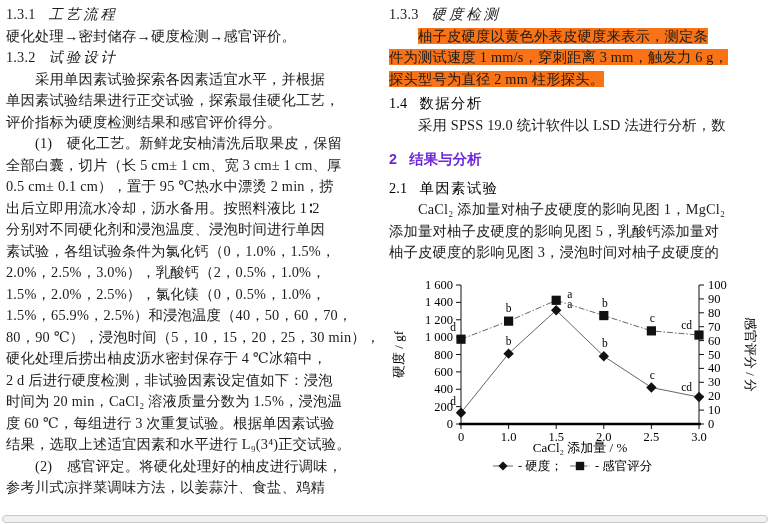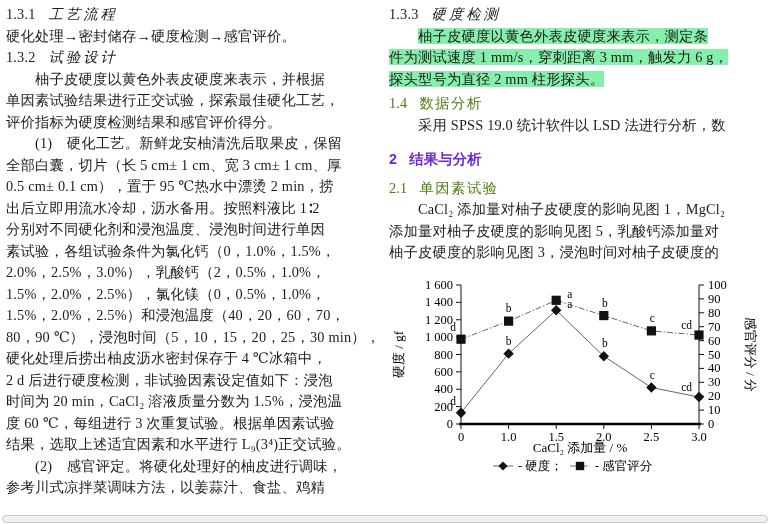--- a/index.html
+++ b/index.html
@@ -6,55 +6,55 @@
   body{width:771px;height:524px;overflow:hidden;
        font-family:"Liberation Serif","DejaVu Serif",serif;color:#1c1c1c;}
   .page{position:relative;width:771px;height:372px;background:#fff;}
   .col{position:absolute;top:4px;}
   .col-left{left:6px;width:374px;}
   .col-right{left:389px;width:379px;}
   .line{height:21.5px;line-height:21.5px;font-size:14.3px;white-space:nowrap;
         letter-spacing:0.2px;overflow:hidden;}
   .line.h .tt{font-style:italic;letter-spacing:3px;}
   .line.h .nn{margin-right:13px;}
-  .line.teal{color:#4d7c0f;}
+  .line.teal{color:#000000;}
   .line.teal .nn{margin-right:12px;}
   .line.teal .tt{letter-spacing:1.5px;}
   .line.bold{font-weight:bold;color:#6d28d9;
              font-family:"Liberation Sans","DejaVu Sans",sans-serif;}
   .line.bold .nn{margin-right:12px;}
-  .hl{background:#86efac;}
+  .hl{background:#f97316;}
   .chart-wrap{margin-top:12px;}
   .bottom-strip{position:absolute;left:0;top:513px;width:771px;height:11px;
                 background:#ffffff;z-index:4;}
   .scrollbar{position:absolute;left:2px;top:515px;width:766px;height:8px;
              background:#f1f1f1;border:1px solid #c9c9c9;border-radius:5px;
              box-sizing:border-box;z-index:5;}
   svg text{font-family:"Liberation Serif","DejaVu Serif",serif;}
 </style>
 </head>
 <body>
 
 <div class="page">
   <div class="col col-left" id="col-left">
       <div class="line h"><span class="nn">1.3.1</span><span class="tt">工艺流程</span></div>
       <div class="line b">硬化处理→密封储存→硬度检测→感官评价。</div>
       <div class="line h"><span class="nn">1.3.2</span><span class="tt">试验设计</span></div>
-      <div class="line b">　　柚子皮硬度以黄色外表皮硬度来表示，并根据</div>
+      <div class="line b">　　采用单因素试验探索各因素适宜水平，并根据</div>
       <div class="line b">单因素试验结果进行正交试验，探索最佳硬化工艺，</div>
       <div class="line b">评价指标为硬度检测结果和感官评价得分。</div>
       <div class="line b">　　(1)　硬化工艺。新鲜龙安柚清洗后取果皮，保留</div>
       <div class="line b">全部白囊，切片（长 5 cm± 1 cm、宽 3 cm± 1 cm、厚</div>
       <div class="line b">0.5 cm± 0.1 cm），置于 95 ℃热水中漂烫 2 min，捞</div>
       <div class="line b">出后立即用流水冷却，沥水备用。按照料液比 1∶2</div>
       <div class="line b">分别对不同硬化剂和浸泡温度、浸泡时间进行单因</div>
       <div class="line b">素试验，各组试验条件为氯化钙（0，1.0%，1.5%，</div>
       <div class="line b">2.0%，2.5%，3.0%），乳酸钙（2，0.5%，1.0%，</div>
       <div class="line b">1.5%，2.0%，2.5%），氯化镁（0，0.5%，1.0%，</div>
-      <div class="line b">1.5%，2.0%，2.5%）和浸泡温度（40，20，60，70，</div>
+      <div class="line b">1.5%，65.9%，2.5%）和浸泡温度（40，50，60，70，</div>
       <div class="line b">80，90 ℃），浸泡时间（5，10，15，20，25，30 min），</div>
       <div class="line b">硬化处理后捞出柚皮沥水密封保存于 4 ℃冰箱中，</div>
       <div class="line b">2 d 后进行硬度检测，非试验因素设定值如下：浸泡</div>
       <div class="line b">时间为 20 min，CaCl₂ 溶液质量分数为 1.5%，浸泡温</div>
       <div class="line b">度 60 ℃，每组进行 3 次重复试验。根据单因素试验</div>
       <div class="line b">结果，选取上述适宜因素和水平进行 L₉(3⁴)正交试验。</div>
       <div class="line b">　　(2)　感官评定。将硬化处理好的柚皮进行调味，</div>
       <div class="line b">参考川式凉拌菜调味方法，以姜蒜汁、食盐、鸡精</div>
     </div>
   <div class="col col-right" id="col-right">

